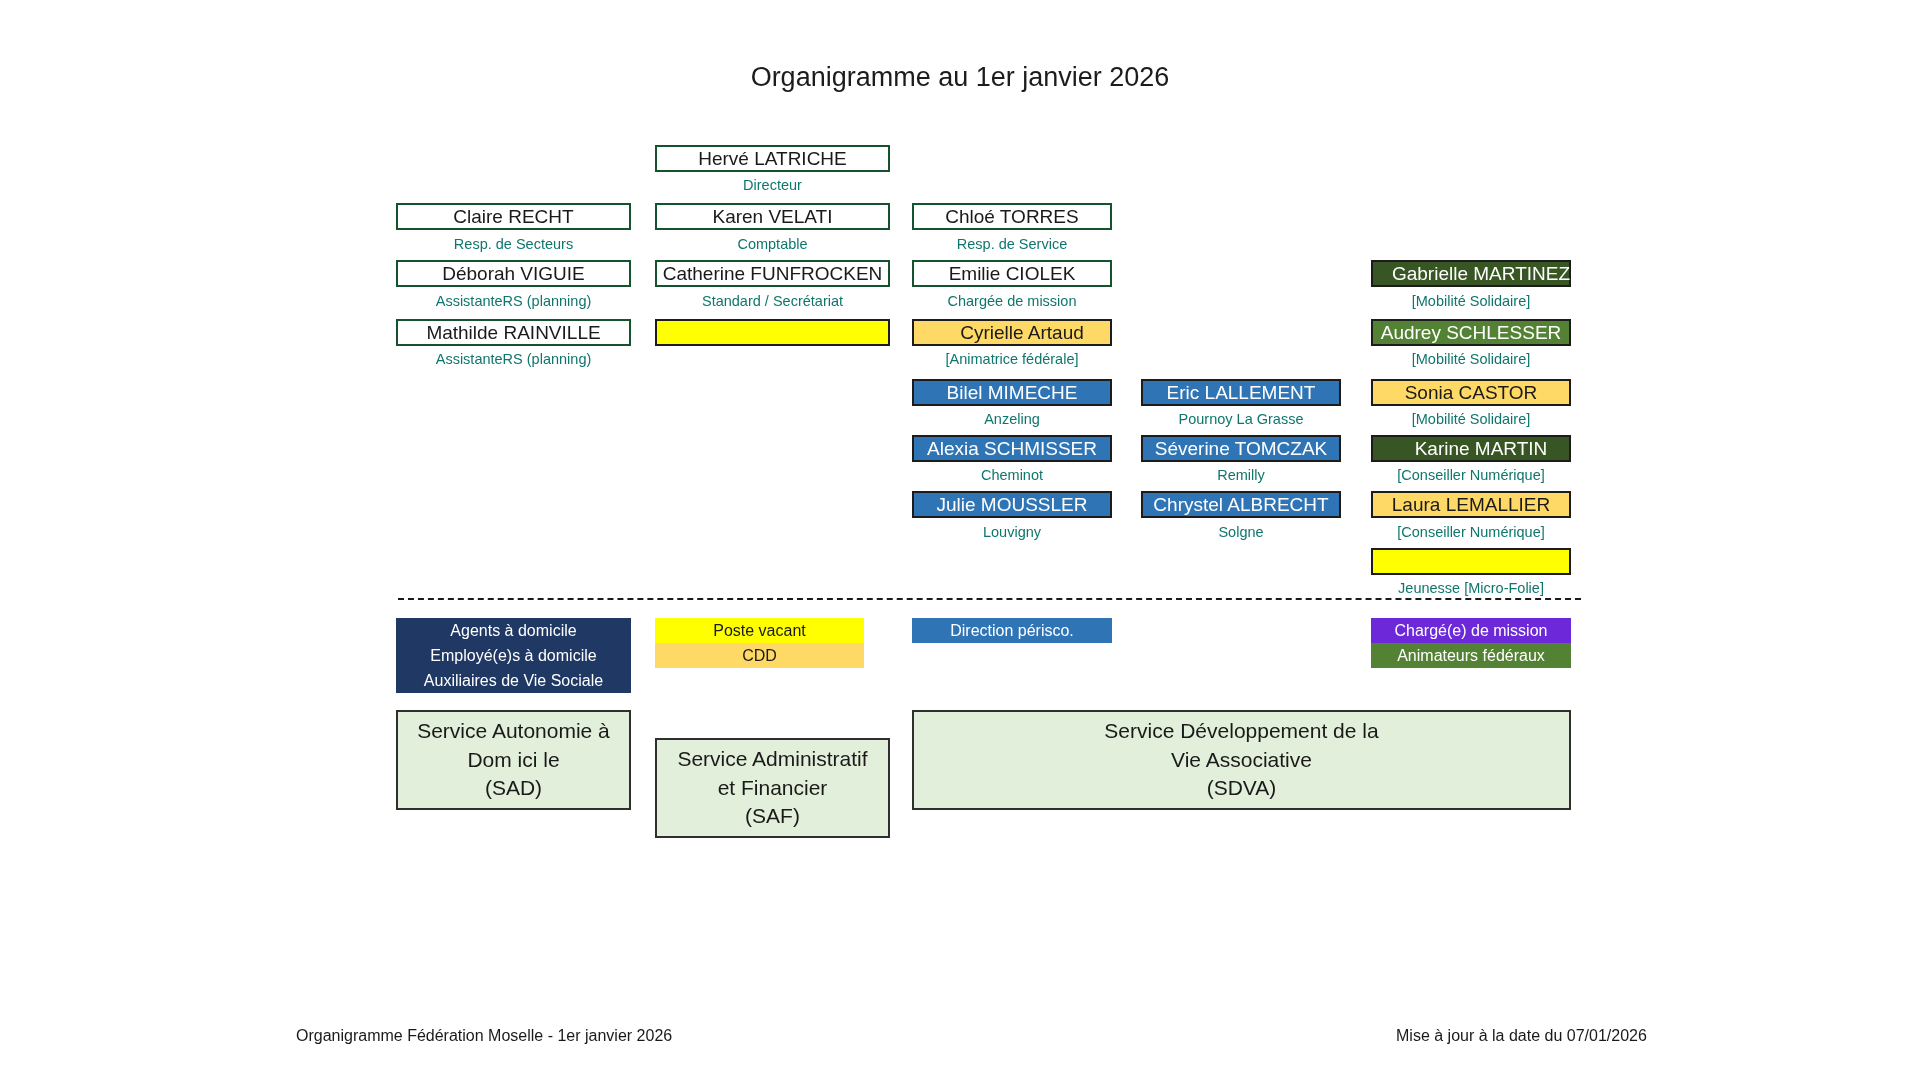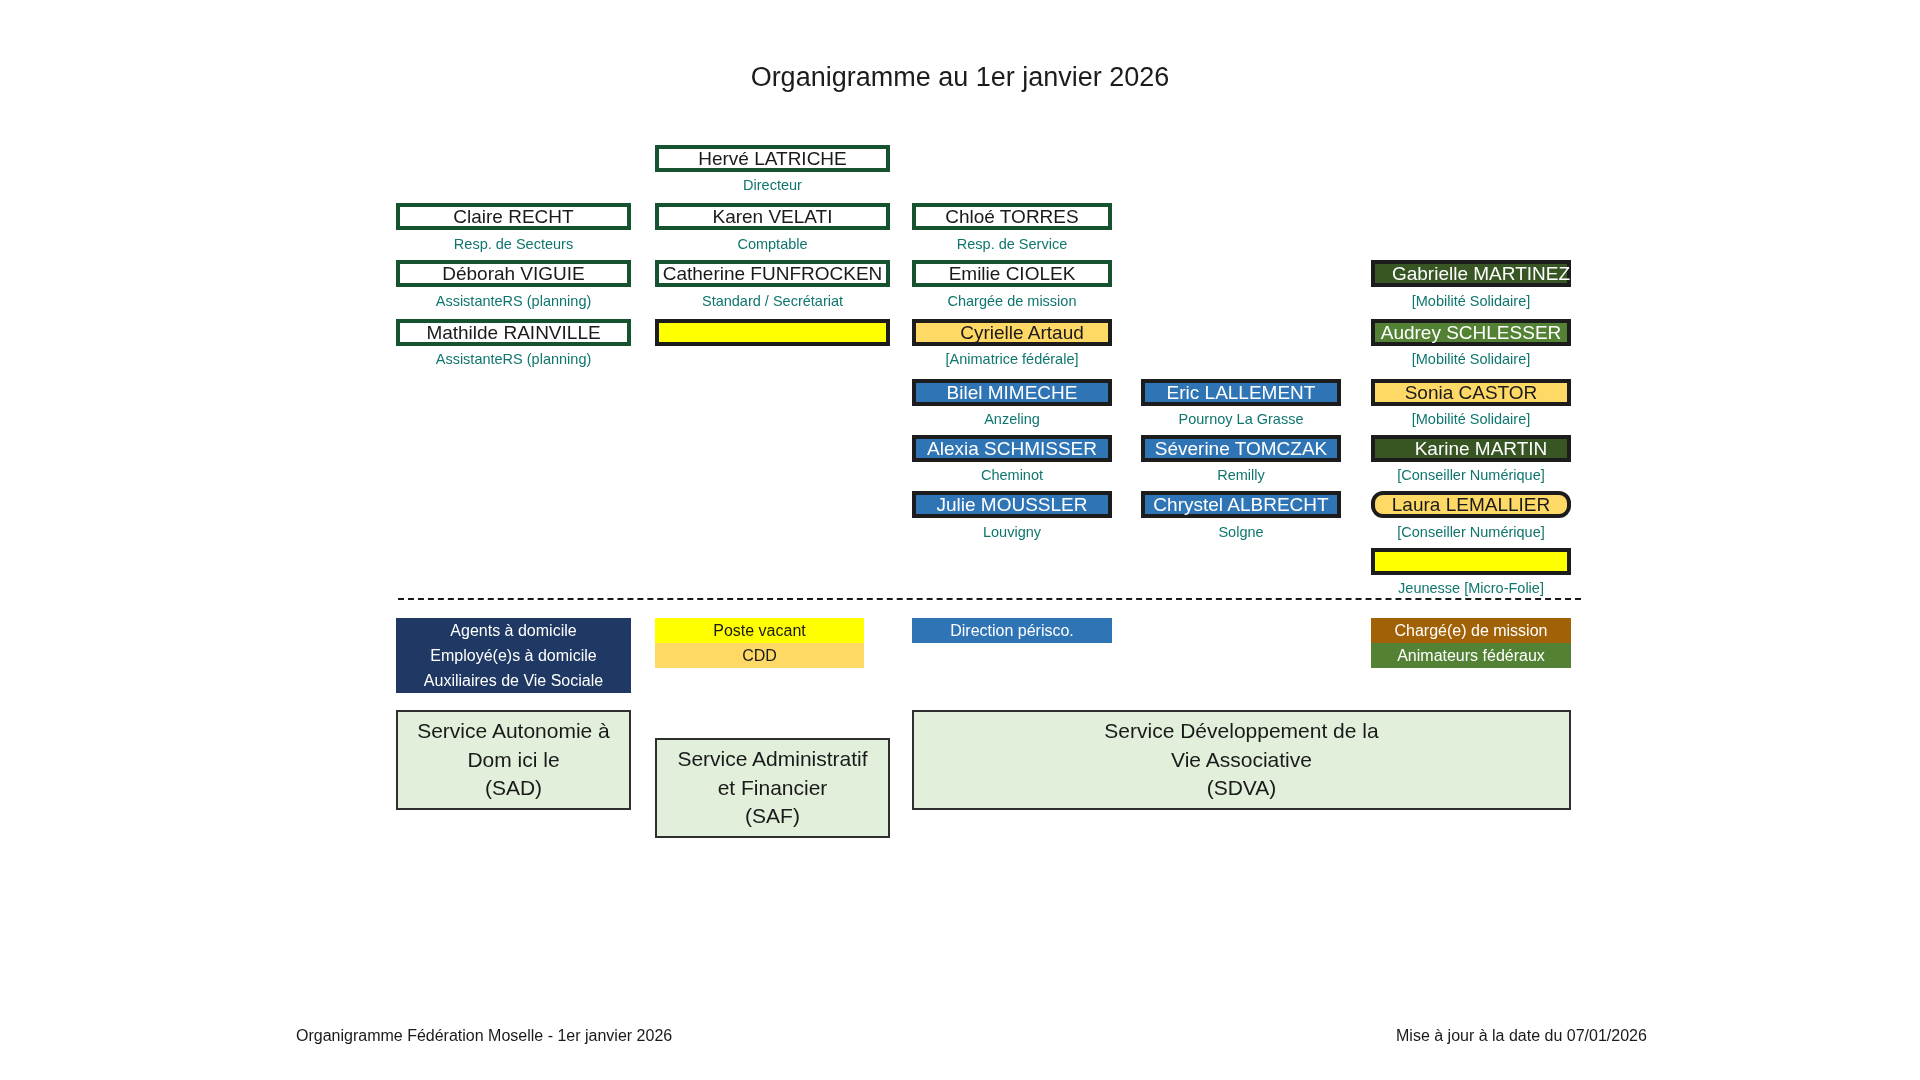--- a/index.html
+++ b/index.html
@@ -37,21 +37,21 @@
     font-weight: 400;
     color: #1c1c1c;
     line-height: 1.35;
     margin-top: 19px;
   }
 
   
   .node {
     position: absolute;
     box-sizing: border-box;
-    border: 4px solid #14532d;
+    border: 2px solid #14532d;
     display: flex;
     align-items: center;
     justify-content: center;
     font-size: 19px;
     line-height: 1;
     background: #ffffff;
     color: #1a1a1a;
     white-space: nowrap;
   }
   .node.blue   { background: #2f75b5; color: #ffffff; border-color: #1c1c1c; }
@@ -83,21 +83,21 @@
     align-items: center;
     justify-content: center;
     font-size: 16px;
     line-height: 1;
     white-space: nowrap;
   }
   .legend-box .row.navy   { background: #1f3864; color: #ffffff; }
   .legend-box .row.yellow { background: #ffff00; color: #1a1a1a; }
   .legend-box .row.orange { background: #ffd966; color: #1a1a1a; }
   .legend-box .row.blue   { background: #2f75b5; color: #ffffff; }
-  .legend-box .row.dgreen { background: #a16207; color: #ffffff; }
+  .legend-box .row.dgreen { background: #6d28d9; color: #ffffff; }
   .legend-box .row.green  { background: #548235; color: #ffffff; }
 
   
   .service {
     position: absolute;
     box-sizing: border-box;
     border: 2px solid #2f2f2f;
     background: #e2efda;
     display: flex;
     align-items: center;
@@ -189,21 +189,21 @@
 
 <div class="node green" style="left:1371px; top:319px; width:200px; height:27px;">Audrey SCHLESSER</div>
 <div class="sub" style="left:1371px; top:352px; width:200px;">[Mobilité Solidaire]</div>
 
 <div class="node orange" style="left:1371px; top:379px; width:200px; height:27px;">Sonia CASTOR</div>
 <div class="sub" style="left:1371px; top:412px; width:200px;">[Mobilité Solidaire]</div>
 
 <div class="node dgreen" style="left:1371px; top:435px; width:200px; height:27px;">Karine MARTIN</div>
 <div class="sub" style="left:1371px; top:468px; width:200px;">[Conseiller Numérique]</div>
 
-<div class="node orange" style="left:1371px; top:491px; width:200px; height:27px;border-radius:12px;">Laura LEMALLIER</div>
+<div class="node orange" style="left:1371px; top:491px; width:200px; height:27px;">Laura LEMALLIER</div>
 <div class="sub" style="left:1371px; top:525px; width:200px;">[Conseiller Numérique]</div>
 
 <div class="node yellow" style="left:1371px; top:548px; width:200px; height:27px;"></div>
 <div class="sub" style="left:1371px; top:581px; width:200px;">Jeunesse [Micro-Folie]</div>
 
 <div id="divider"></div>
 
 <div class="legend-box" style="left:396px; top:618px; width:235px; height:75px;">
   <div class="row navy">Agents à domicile</div>
   <div class="row navy">Employé(e)s à domicile</div>

